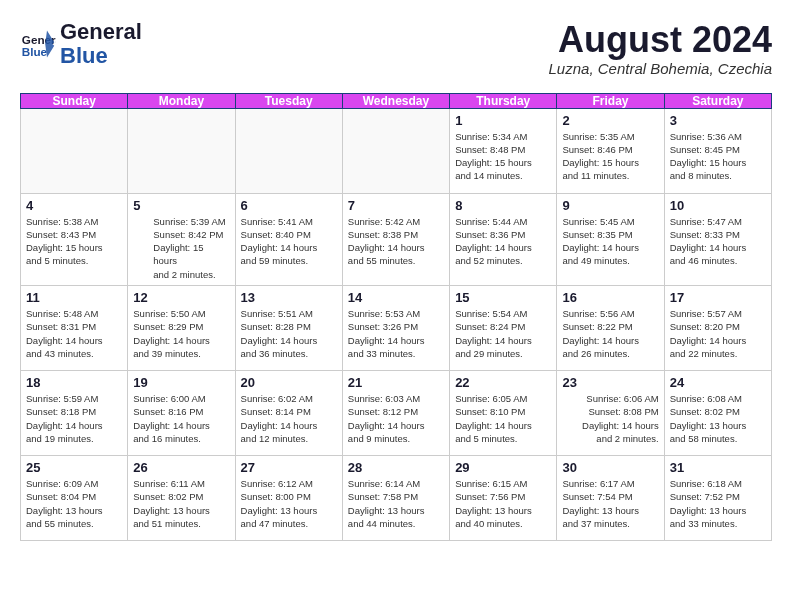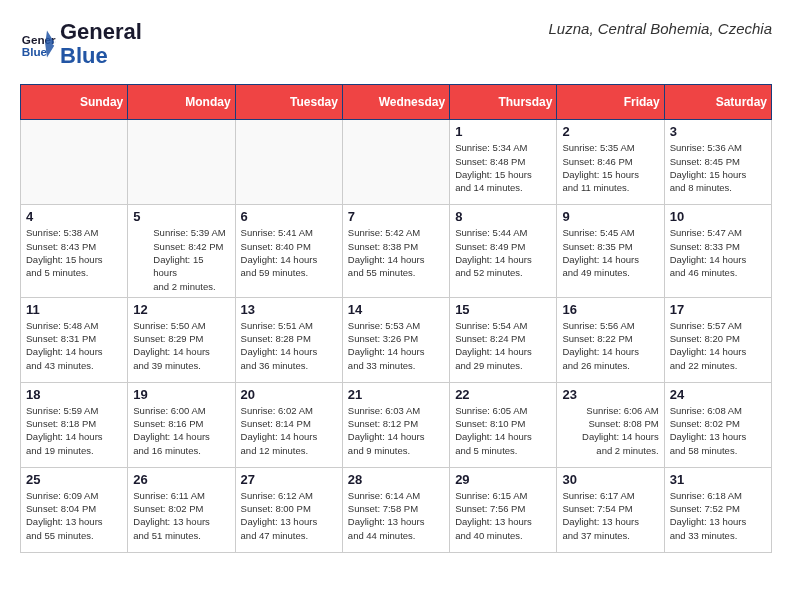--- a/index.html
+++ b/index.html
@@ -43,26 +43,26 @@
       font-size: 15px;
       color: #333;
       font-style: italic;
     }
     table {
       width: 100%;
       border-collapse: collapse;
       table-layout: fixed;
     }
     th {
-      background-color: #ef4444;
+      background-color: #d946ef;
       color: #fff;
       font-size: 12px;
       font-weight: bold;
-      padding: 10px 4px;
-      text-align: right;
+      padding: 0 4px;
+      text-align: center;
       border: 1px solid #1a3d7c;
     }
     td {
       border: 1px solid #ccc;
       vertical-align: top;
       padding: 4px 5px;
       font-size: 10px;
       color: #333;
       background: #fff;
       height: 85px;
@@ -92,20 +92,21 @@
       <text x="2" y="20" font-size="13" font-weight="bold" fill="#1a1a2e">General</text>
       <text x="2" y="33" font-size="13" font-weight="bold" fill="#2255a4">Blue</text>
       <polygon points="30,5 38,18 36,20 38,22 30,35 28,20" fill="#2255a4" opacity="0.85"></polygon>
     </svg>
     <div style="display:flex;flex-direction:column;line-height:1.1;">
       <span class="logo-text">General</span>
       <span class="logo-text logo-blue">Blue</span>
     </div>
   </div>
   <div class="title-block">
+    <div class="month-year">August 2024</div>
     <div class="location">Luzna, Central Bohemia, Czechia</div>
   </div>
 </div>
 
 <table>
   <thead>
     <tr>
     <th>Sunday</th>
         <th>Monday</th>
         <th>Tuesday</th>
@@ -168,21 +169,21 @@
         <td>
           <span class="day-number">7</span>
           <div class="day-info" style="white-space: pre-line;">Sunrise: 5:42 AM
 Sunset: 8:38 PM
 Daylight: 14 hours
 and 55 minutes.</div>
         </td>
         <td>
           <span class="day-number">8</span>
           <div class="day-info" style="white-space: pre-line;">Sunrise: 5:44 AM
-Sunset: 8:49 PM
+Sunset: 8:36 PM
 Daylight: 14 hours
 and 52 minutes.</div>
         </td>
         <td>
           <span class="day-number">9</span>
           <div class="day-info" style="white-space: pre-line;">Sunrise: 5:45 AM
 Sunset: 8:35 PM
 Daylight: 14 hours
 and 49 minutes.</div>
         </td>

